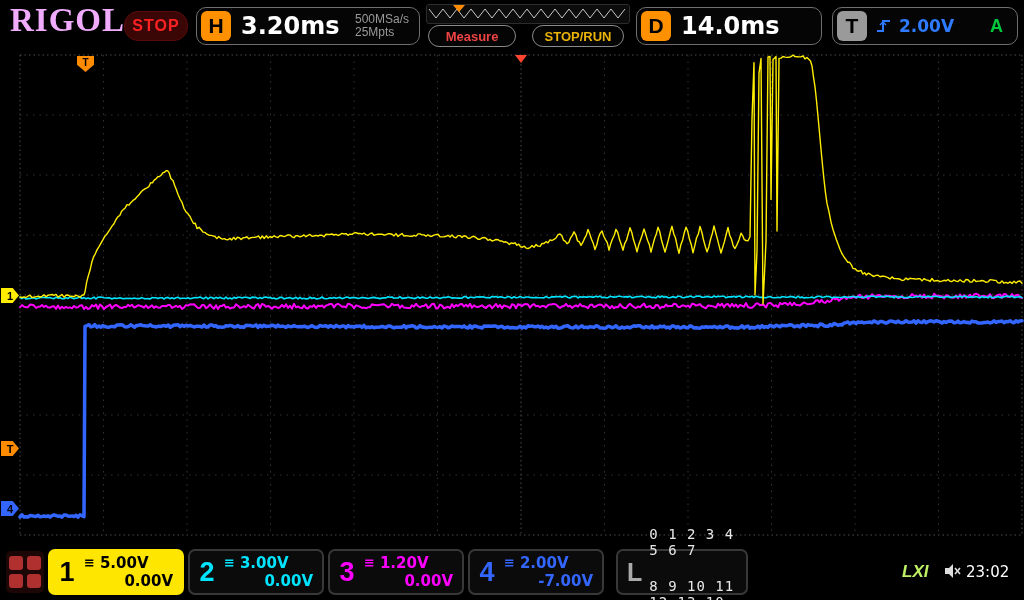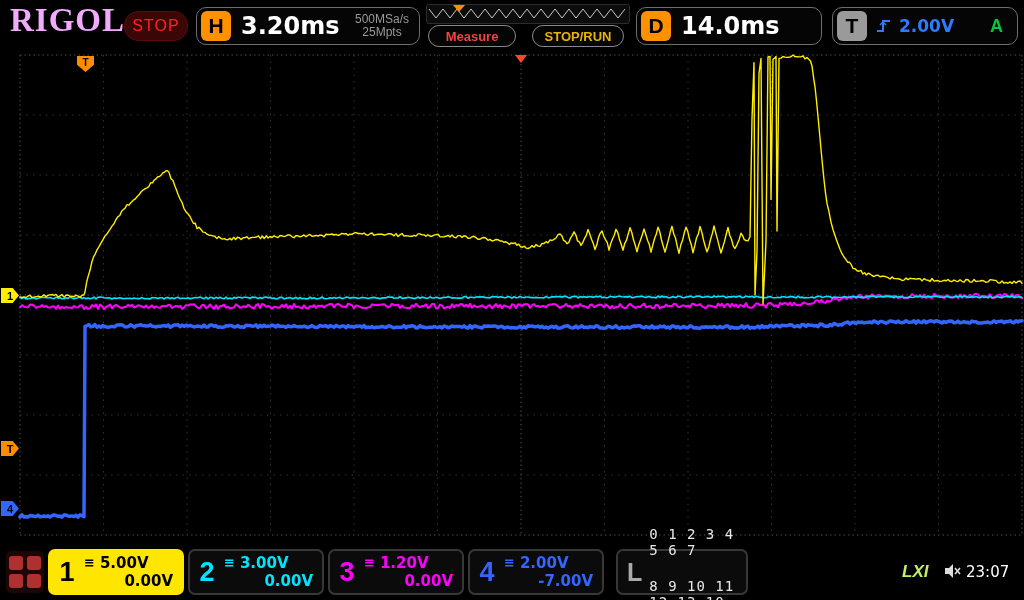--- a/index.html
+++ b/index.html
@@ -12,33 +12,33 @@
   #wave-svg{position:absolute;left:0;top:0;z-index:1;}
   #marker-layer{position:absolute;left:0;top:0;width:1024px;height:600px;z-index:2;pointer-events:none;}
   #header,#footer{position:absolute;left:0;width:1024px;background:#000;z-index:3;}
   #header{top:0;height:50px;}
   #footer{top:543px;height:57px;}
 
   
   .brand{position:absolute;left:10px;top:2px;font-family:"Liberation Serif",serif;
     font-weight:bold;font-size:33px;color:#f0abfc;letter-spacing:1px;}
   .stop-badge{position:absolute;left:124px;top:11px;width:62px;height:28px;border-radius:14px;
-    background:#3a0606;border:1px solid #5a0a0a;color:#ff2222;font-weight:normal;font-size:16px;
+    background:#3a0606;border:1px solid #5a0a0a;color:#ff2222;font-weight:bold;font-size:16px;
     display:flex;align-items:center;justify-content:center;letter-spacing:1px;}
   .hdr-box{position:absolute;top:7px;height:38px;border:1px solid #6e6e6e;border-radius:10px;
     background:#050505;display:flex;align-items:center;box-sizing:border-box;padding:0 4px;}
   #h-box{left:196px;width:224px;}
   #d-box{left:636px;width:186px;}
   #t-box{left:832px;width:186px;}
   .tab-badge{width:30px;height:30px;border-radius:6px;display:flex;align-items:center;justify-content:center;
     font-weight:bold;font-size:21px;color:#000;flex:0 0 auto;}
   .tab-orange{background:#ff9000;}
   .tab-gray{background:#9a9a9a;}
   .big-val{color:#fff;font-size:24px;font-weight:bold;margin-left:10px;font-family:"DejaVu Sans",sans-serif;}
-  .rates{margin-left:auto;margin-right:6px;text-align:center;color:#9a9a9a;font-size:12px;line-height:13px;}
+  .rates{margin-left:auto;margin-right:6px;text-align:left;color:#9a9a9a;font-size:12px;line-height:13px;}
   .pill-btn{position:absolute;top:25px;height:22px;border:1px solid #8a8a8a;border-radius:12px;
     background:#050505;display:flex;align-items:center;justify-content:center;
     font-size:13px;font-weight:bold;box-sizing:border-box;}
   #measure-btn{left:428px;width:88px;color:#ef4444;}
   #stoprun-btn{left:532px;width:92px;color:#eab308;}
   #wave-strip{position:absolute;left:426px;top:4px;width:202px;height:18px;background:#0c0c0c;
     border:1px solid #2c2c2c;border-radius:3px;}
   .t-level{color:#2e7bff;font-size:17px;font-weight:bold;margin-left:6px;font-family:"DejaVu Sans",sans-serif;}
   .t-mode{color:#00c83c;font-size:18px;font-weight:bold;margin-left:auto;margin-right:10px;}
   .trig-icon-svg{margin-left:8px;}
@@ -215,14 +215,14 @@
       <div>8 9 10 11 12 13 10 15</div>
     </div>
   </div>
 
   <div class="lxi">LXI</div>
   <svg class="speaker" width="18" height="16">
     <polygon points="1,5 5,5 9,1 9,15 5,11 1,11" fill="#ddd"></polygon>
     <line x1="11" y1="5" x2="16" y2="11" stroke="#ddd" stroke-width="1.6"></line>
     <line x1="16" y1="5" x2="11" y2="11" stroke="#ddd" stroke-width="1.6"></line>
   </svg>
-  <div class="clock">23:07</div>
+  <div class="clock">23:02</div>
 </div>
 
 </body></html>

